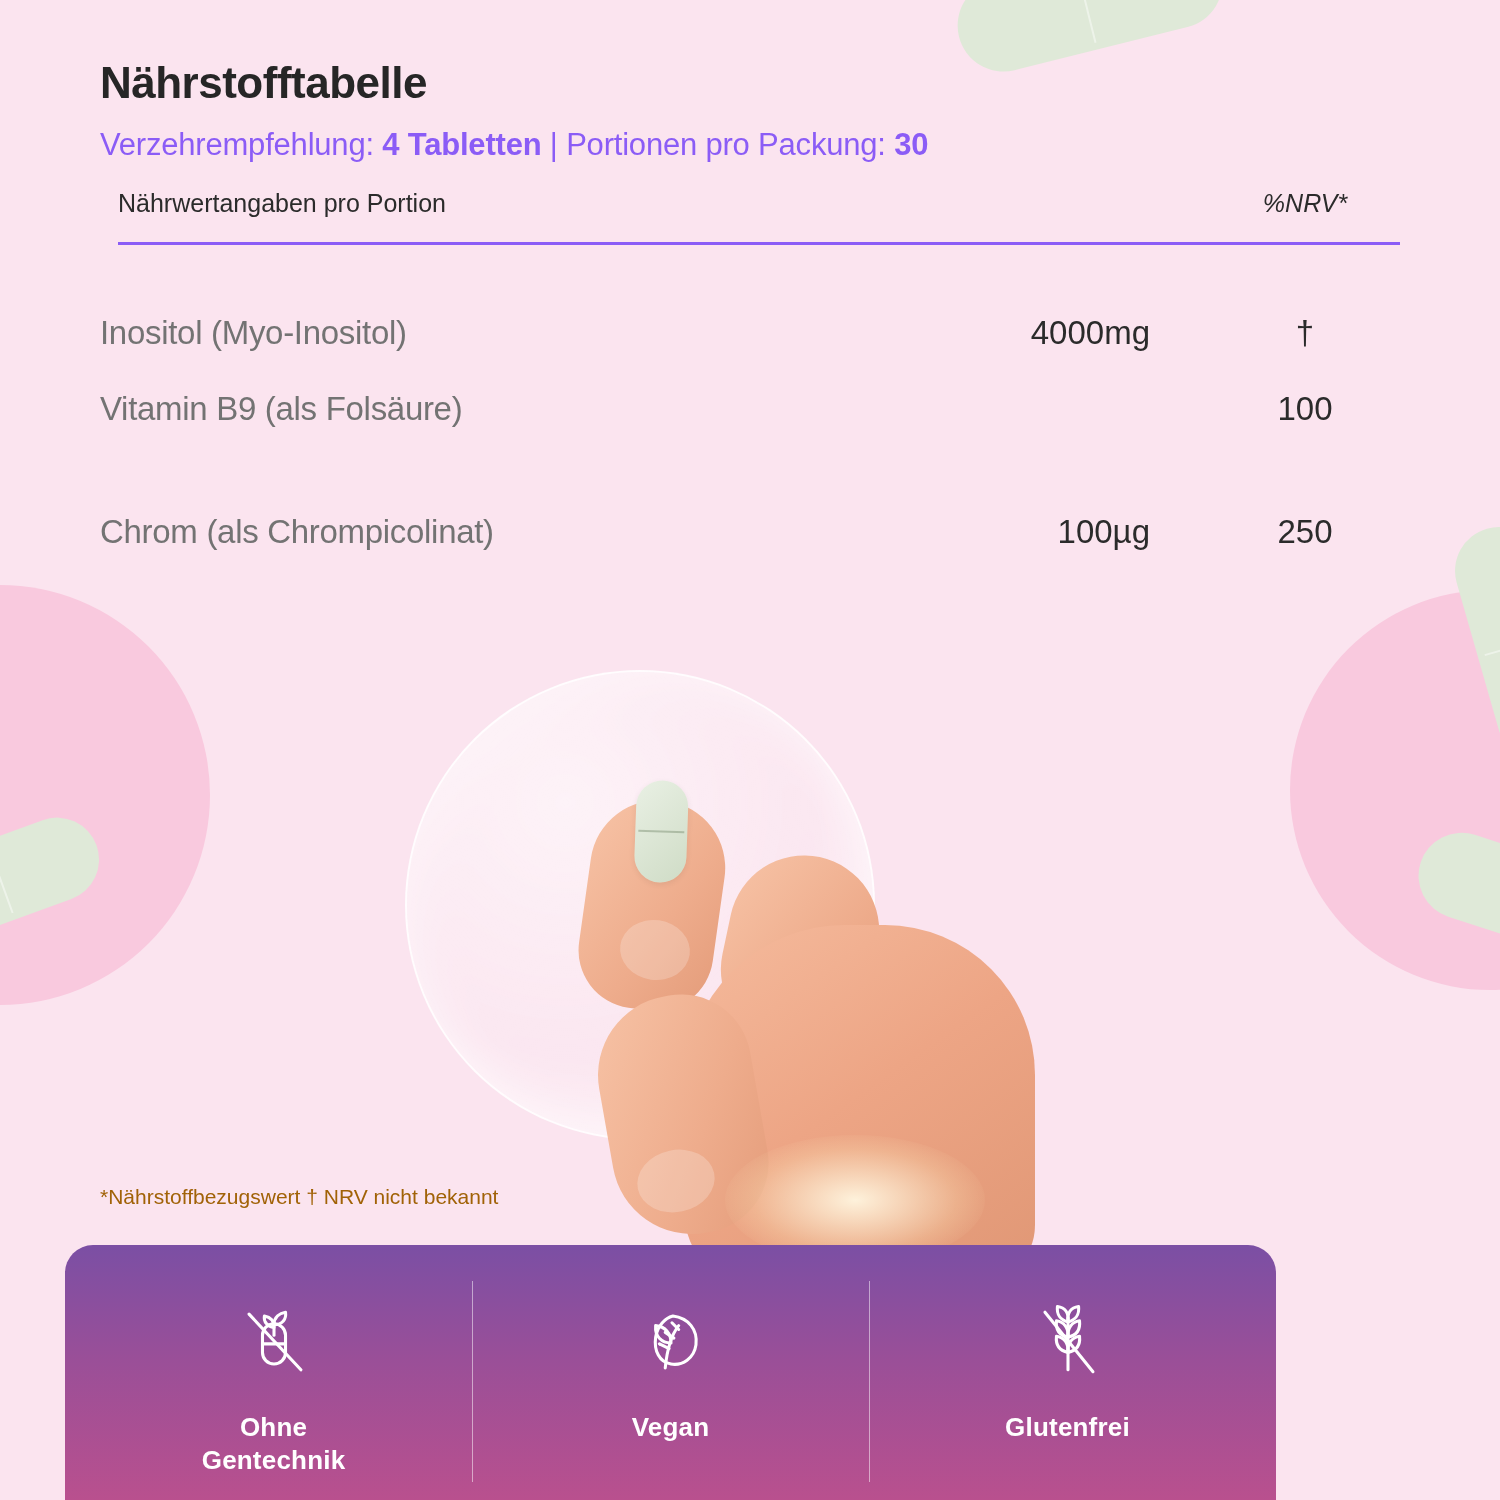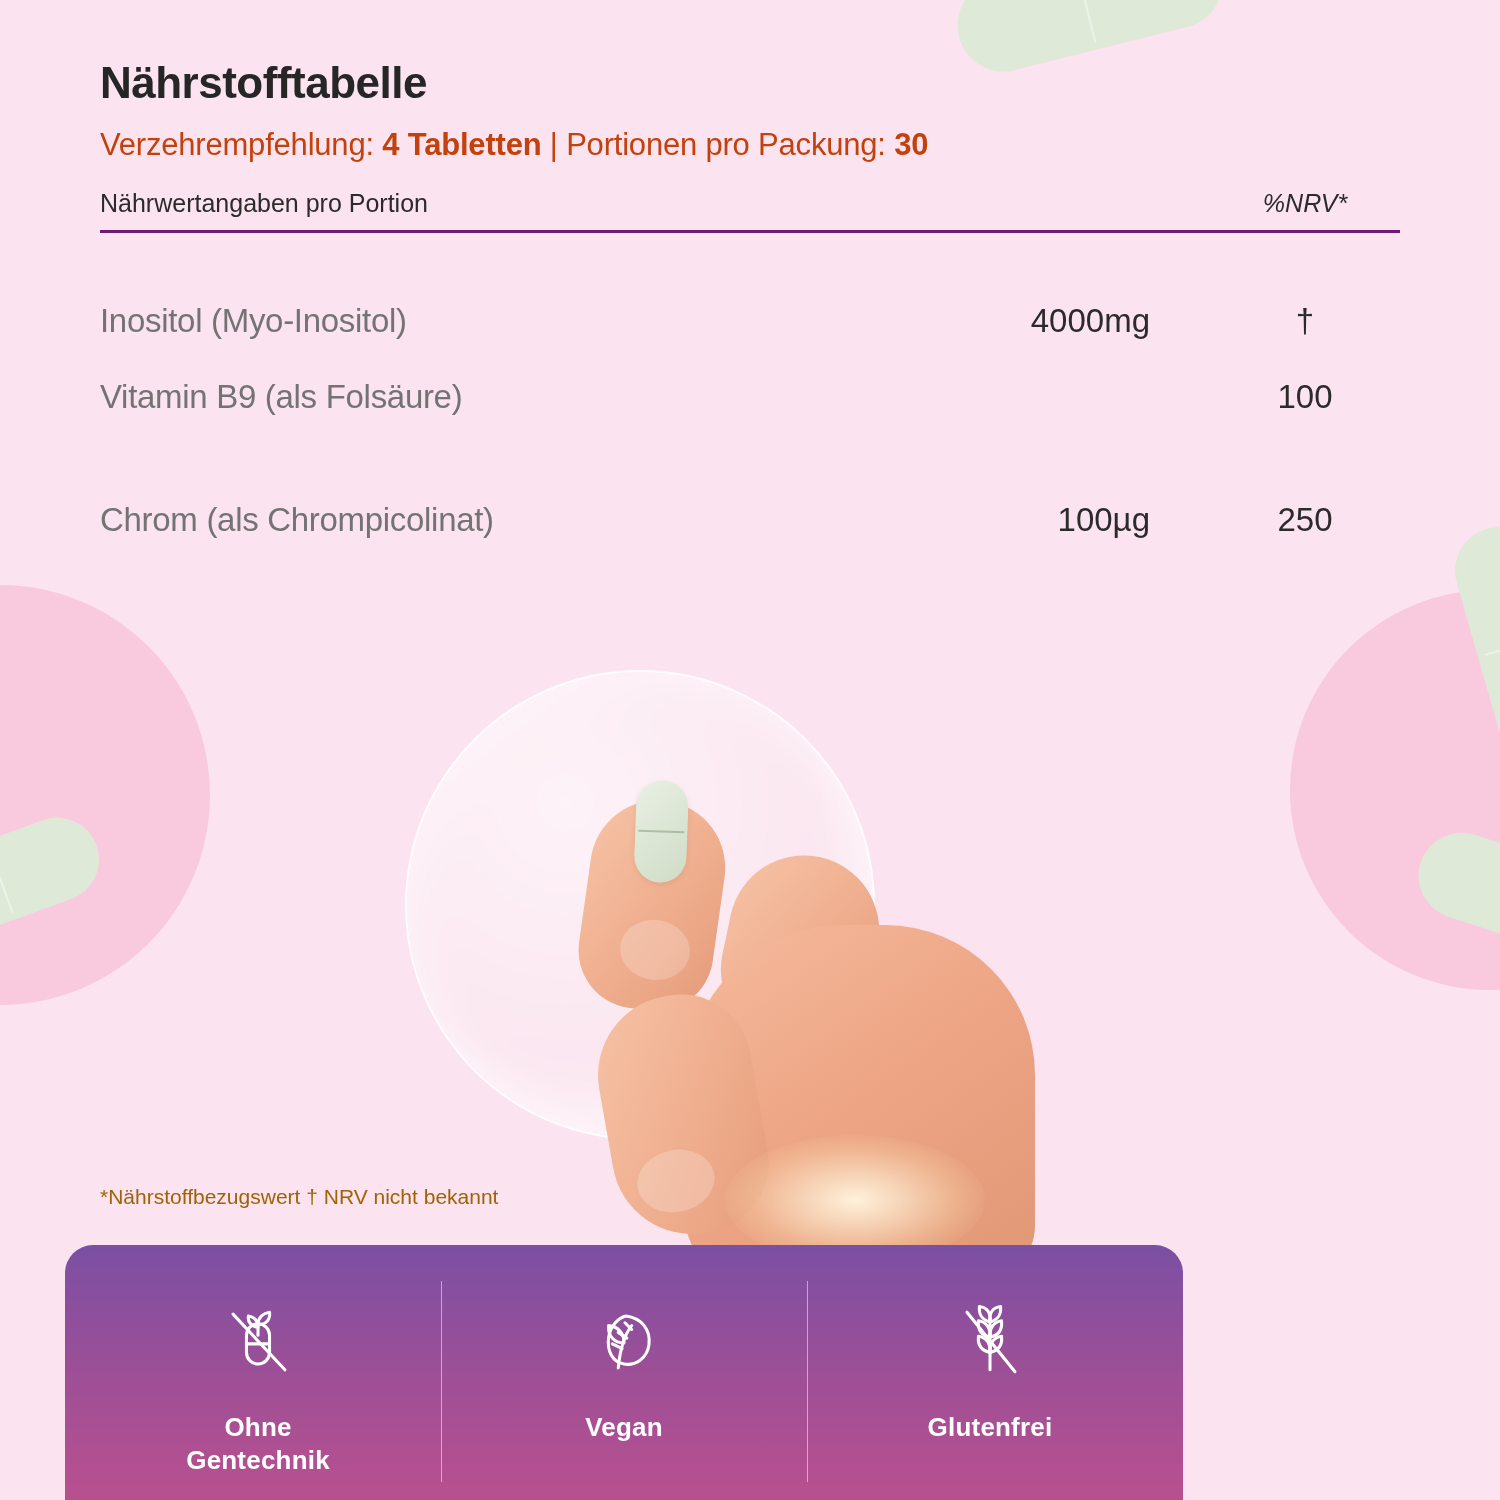--- a/index.html
+++ b/index.html
@@ -106,37 +106,38 @@
     font-size: 44px;
     font-weight: 700;
     color: #262626;
     letter-spacing: -0.5px;
     line-height: 1.15;
   }
 
   .subtitle {
     margin-top: 18px;
     font-size: 31px;
-    color: #c2410c;
+    color: #8b5cf6;
     font-weight: 400;
     letter-spacing: -0.2px;
   }
 
   .subtitle b { font-weight: 700; }
 
   .table {
     margin-top: 26px;
     width: 1300px;
   }
 
   .thead {
     display: flex;
     align-items: flex-end;
-    padding-bottom: 12px;
-    border-bottom: 3px solid #701a75;
+    padding-bottom: 24px;
+    border-bottom: 3px solid #8b5cf6;
+    margin-left: 18px;
   }
 
   .th-label {
     flex: 1;
     font-size: 25px;
     color: #2b2b2b;
   }
 
   .th-nrv {
     width: 190px;
@@ -299,21 +300,21 @@
     font-size: 21px;
     color: #a16207;
   }
 
   
   .badges {
     position: absolute;
     z-index: 5;
     left: 65px;
     top: 1245px;
-    width: 1118px;
+    width: 1211px;
     height: 255px;
     background: linear-gradient(180deg, #7b4fa4 0%, #9a4f98 45%, #b9508e 100%);
     border-radius: 28px 28px 0 0;
     display: flex;
     align-items: stretch;
     padding: 30px 10px 0 10px;
   }
 
   .badge {
     flex: 1;

